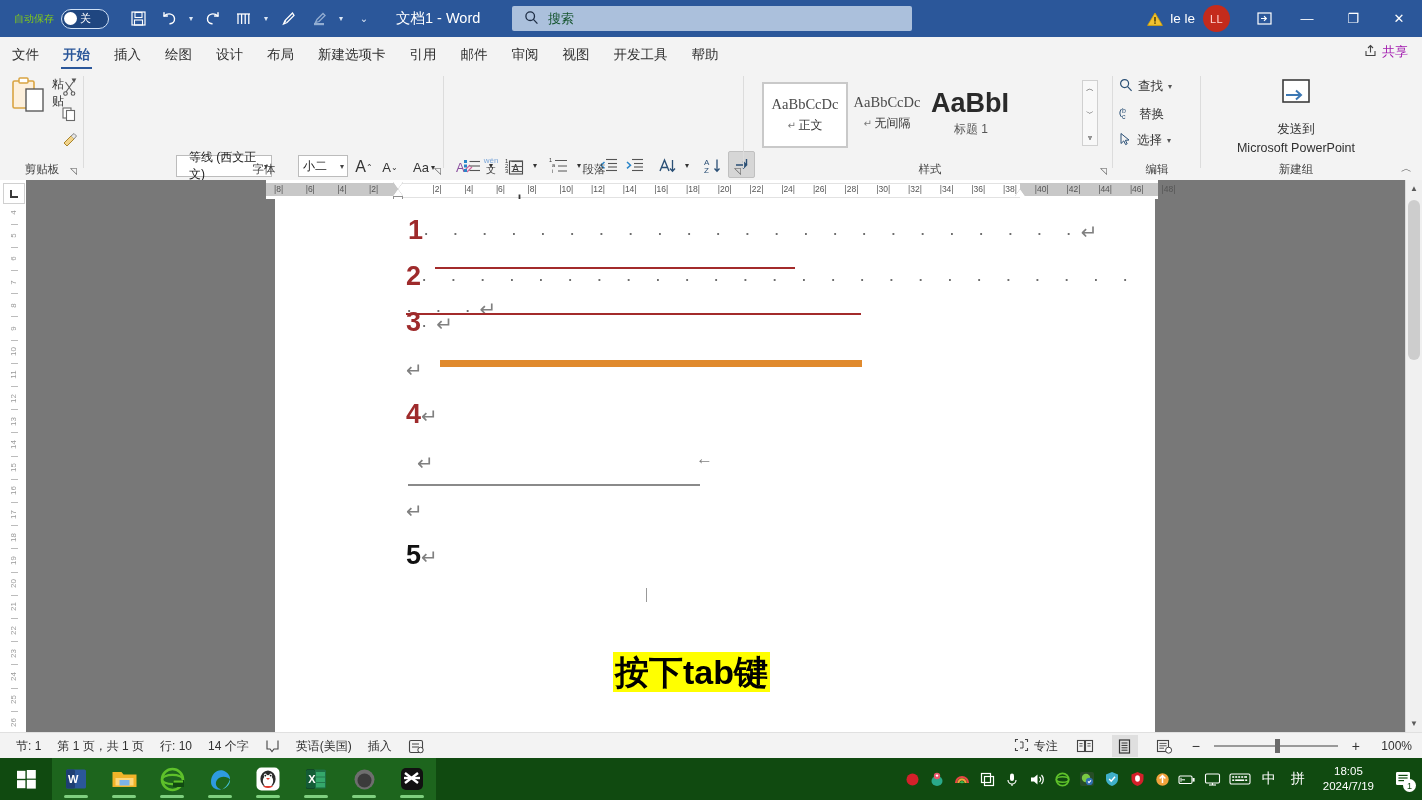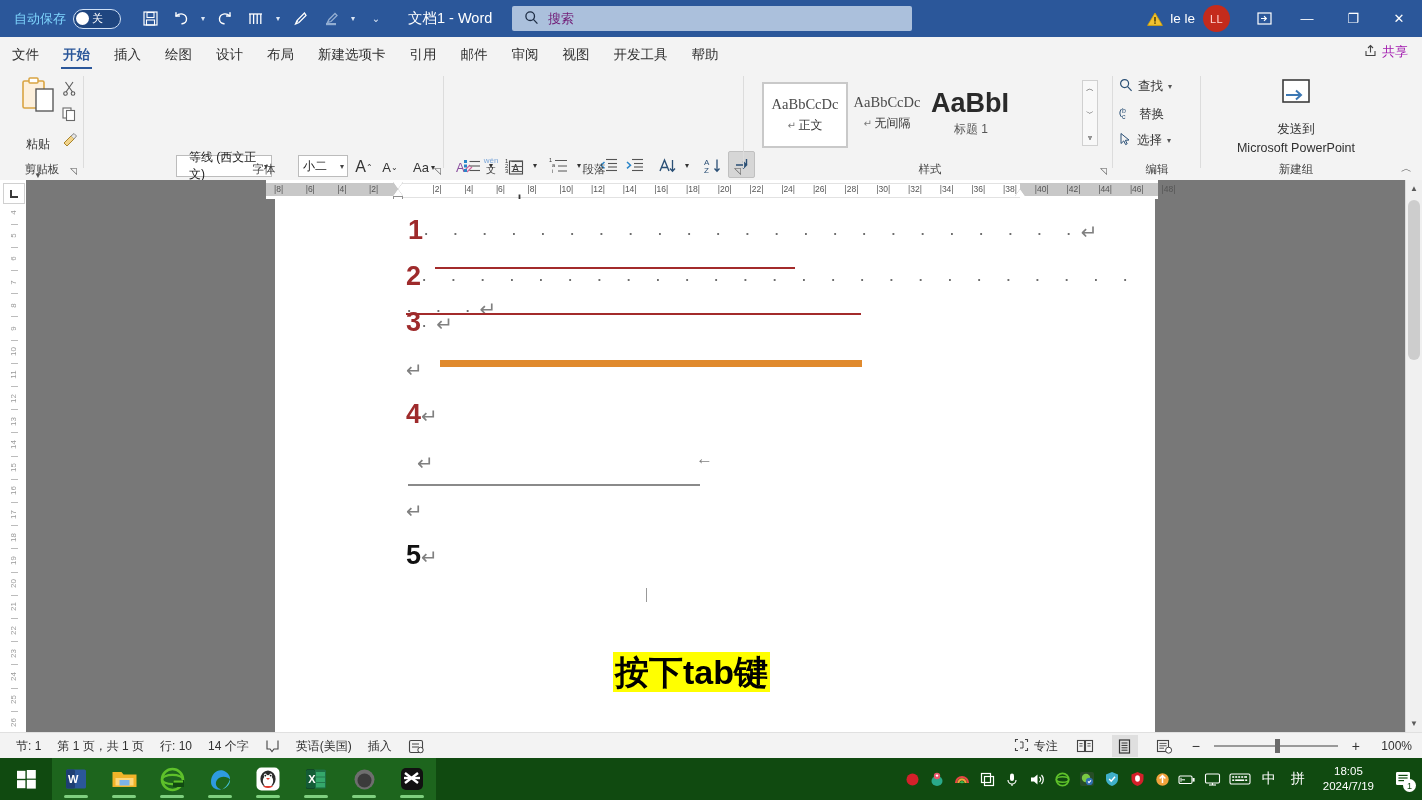--- a/index.html
+++ b/index.html
@@ -4,35 +4,35 @@
 <style>
   html,body{margin:0;padding:0;}
   body{width:1422px;height:800px;overflow:hidden;background:#fff;
        font-family:"Liberation Sans","DejaVu Sans",sans-serif;-webkit-font-smoothing:antialiased;}
   .app{position:relative;width:1422px;height:800px;}
 
   
   .titlebar{position:absolute;left:0;top:0;width:1422px;height:37px;background:#2b579a;
             display:flex;align-items:center;color:#fff;font-size:13px;}
   .tb-autosave{display:flex;align-items:center;gap:7px;margin-left:14px;}
-  .tb-autosave .lbl{font-size:13px;color:#7dd3fc;}
+  .tb-autosave .lbl{font-size:10px;color:#84cc16;}
   .toggle{width:48px;height:20px;border-radius:10px;border:1px solid #cfe0f5;background:#1f4680;
           display:flex;align-items:center;padding:0 2px;box-sizing:border-box;gap:3px;}
   .toggle .knob{width:13px;height:13px;border-radius:50%;background:#fff;}
   .toggle .tgl-txt{font-size:11px;color:#fff;}
   .qat{display:flex;align-items:center;gap:1px;margin-left:14px;}
   .qbtn{width:30px;height:27px;display:flex;align-items:center;justify-content:center;
         border-radius:3px;color:#fff;}
   .qbtn svg{display:block;}
   .caret{font-size:8px;color:#dce7f5;width:12px;display:flex;align-items:center;justify-content:center;}
   .tb-title{margin-left:26px;font-size:14.5px;color:#fff;white-space:nowrap;}
   .searchbox{position:absolute;left:512px;top:6px;width:400px;height:25px;background:#abc0dc;
              border-radius:2px;display:flex;align-items:center;gap:9px;padding-left:12px;
              box-sizing:border-box;}
-  .searchbox .ph{font-size:13px;color:#701a75;}
+  .searchbox .ph{font-size:13px;color:#14532d;}
   .tb-right{position:absolute;right:0;top:0;height:37px;display:flex;align-items:center;}
   .warnico{width:22px;height:20px;display:flex;align-items:center;justify-content:center;}
   .acct-name{font-size:13.5px;color:#fff;margin:0 8px 0 4px;}
   .avatar{width:27px;height:27px;border-radius:50%;background:#c42b1c;color:#ffd6d2;
           display:flex;align-items:center;justify-content:center;font-size:11px;letter-spacing:.5px;}
   .ribbon-display{width:40px;height:37px;display:flex;align-items:center;justify-content:center;margin-left:14px;}
   .wbtn{width:46px;height:37px;display:flex;align-items:center;justify-content:center;color:#fff;}
 
   
   .tabstrip{position:absolute;left:0;top:37px;width:1422px;height:33px;background:#f3f3f3;
@@ -47,22 +47,22 @@
           border-bottom:1px solid #d4d4d4;}
   .rgroup{position:absolute;top:0;height:110px;}
   .rlabel{position:absolute;bottom:3px;width:100%;text-align:center;font-size:11.5px;color:#444;}
   .gsep{position:absolute;top:6px;width:1px;height:92px;background:#dcdcdc;}
   .dlg{position:absolute;bottom:4px;font-size:9px;color:#555;}
 
   .btn{display:flex;align-items:center;justify-content:center;border-radius:2px;color:#444;}
   .btn.sel{background:#d6d6d6;border:1px solid #c0c0c0;box-sizing:border-box;}
 
   
-  .paste{position:absolute;left:10px;top:6px;width:56px;height:82px;display:flex;flex-direction:column;
-         align-items:center;justify-content:flex-start;gap:18px;}
+  .paste{position:absolute;left:10px;top:6px;width:56px;height:82px;display:flex;
+         justify-content:flex-start;gap:6px;}
   .paste .lbl{font-size:12px;color:#333;}
   .paste .cv{font-size:8px;color:#555;}
   .cbsmall{position:absolute;width:26px;height:24px;display:flex;align-items:center;justify-content:center;}
 
   
   .fontname{position:absolute;left:92px;top:85px;width:96px;height:22px;background:#fff;
             border:1px solid #bcbcbc;box-sizing:border-box;display:flex;align-items:center;
             padding-left:12px;font-size:12px;color:#202020;}
   .fontsize{position:absolute;left:214px;top:85px;width:50px;height:22px;background:#fff;
             border:1px solid #bcbcbc;box-sizing:border-box;display:flex;align-items:center;

